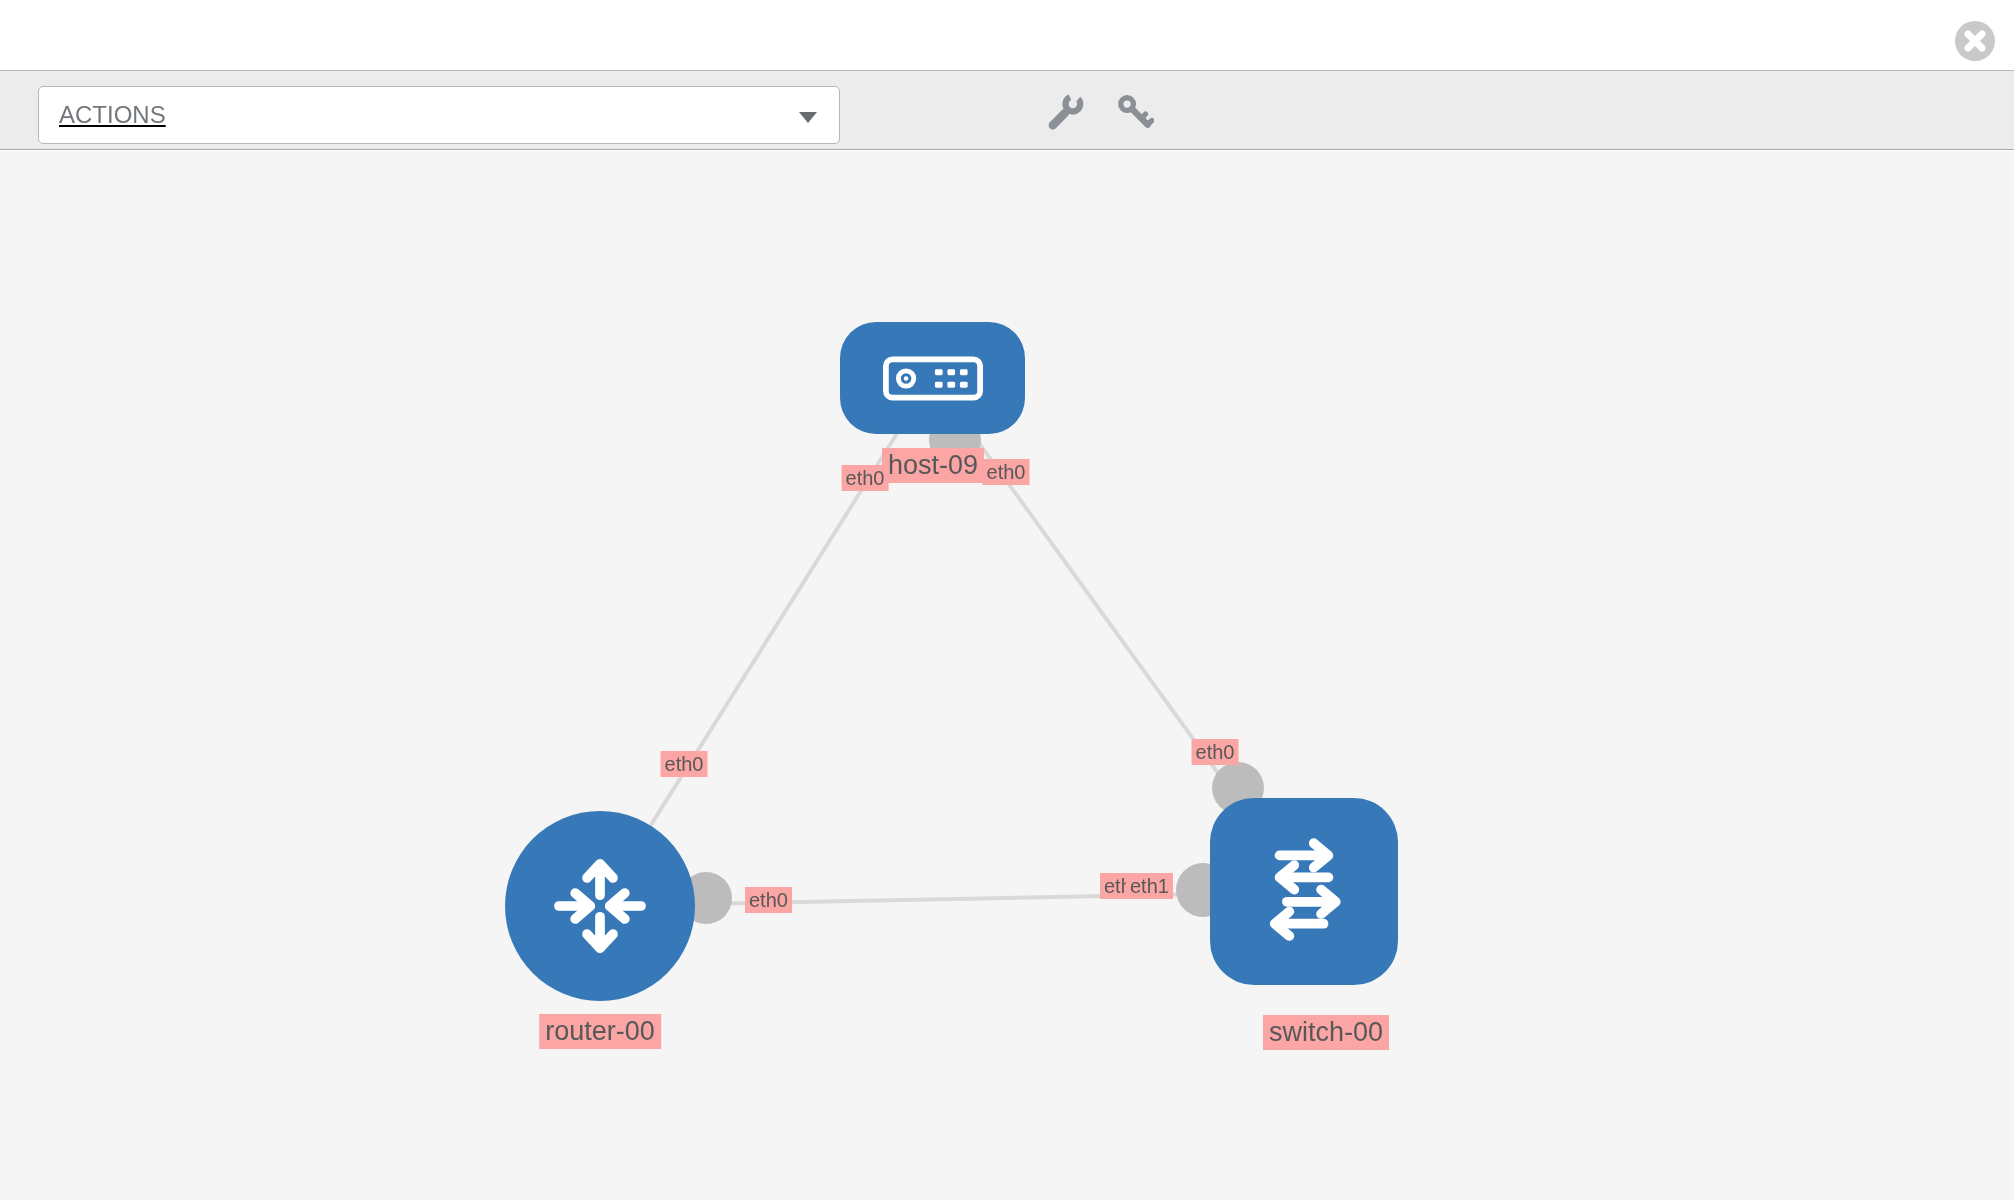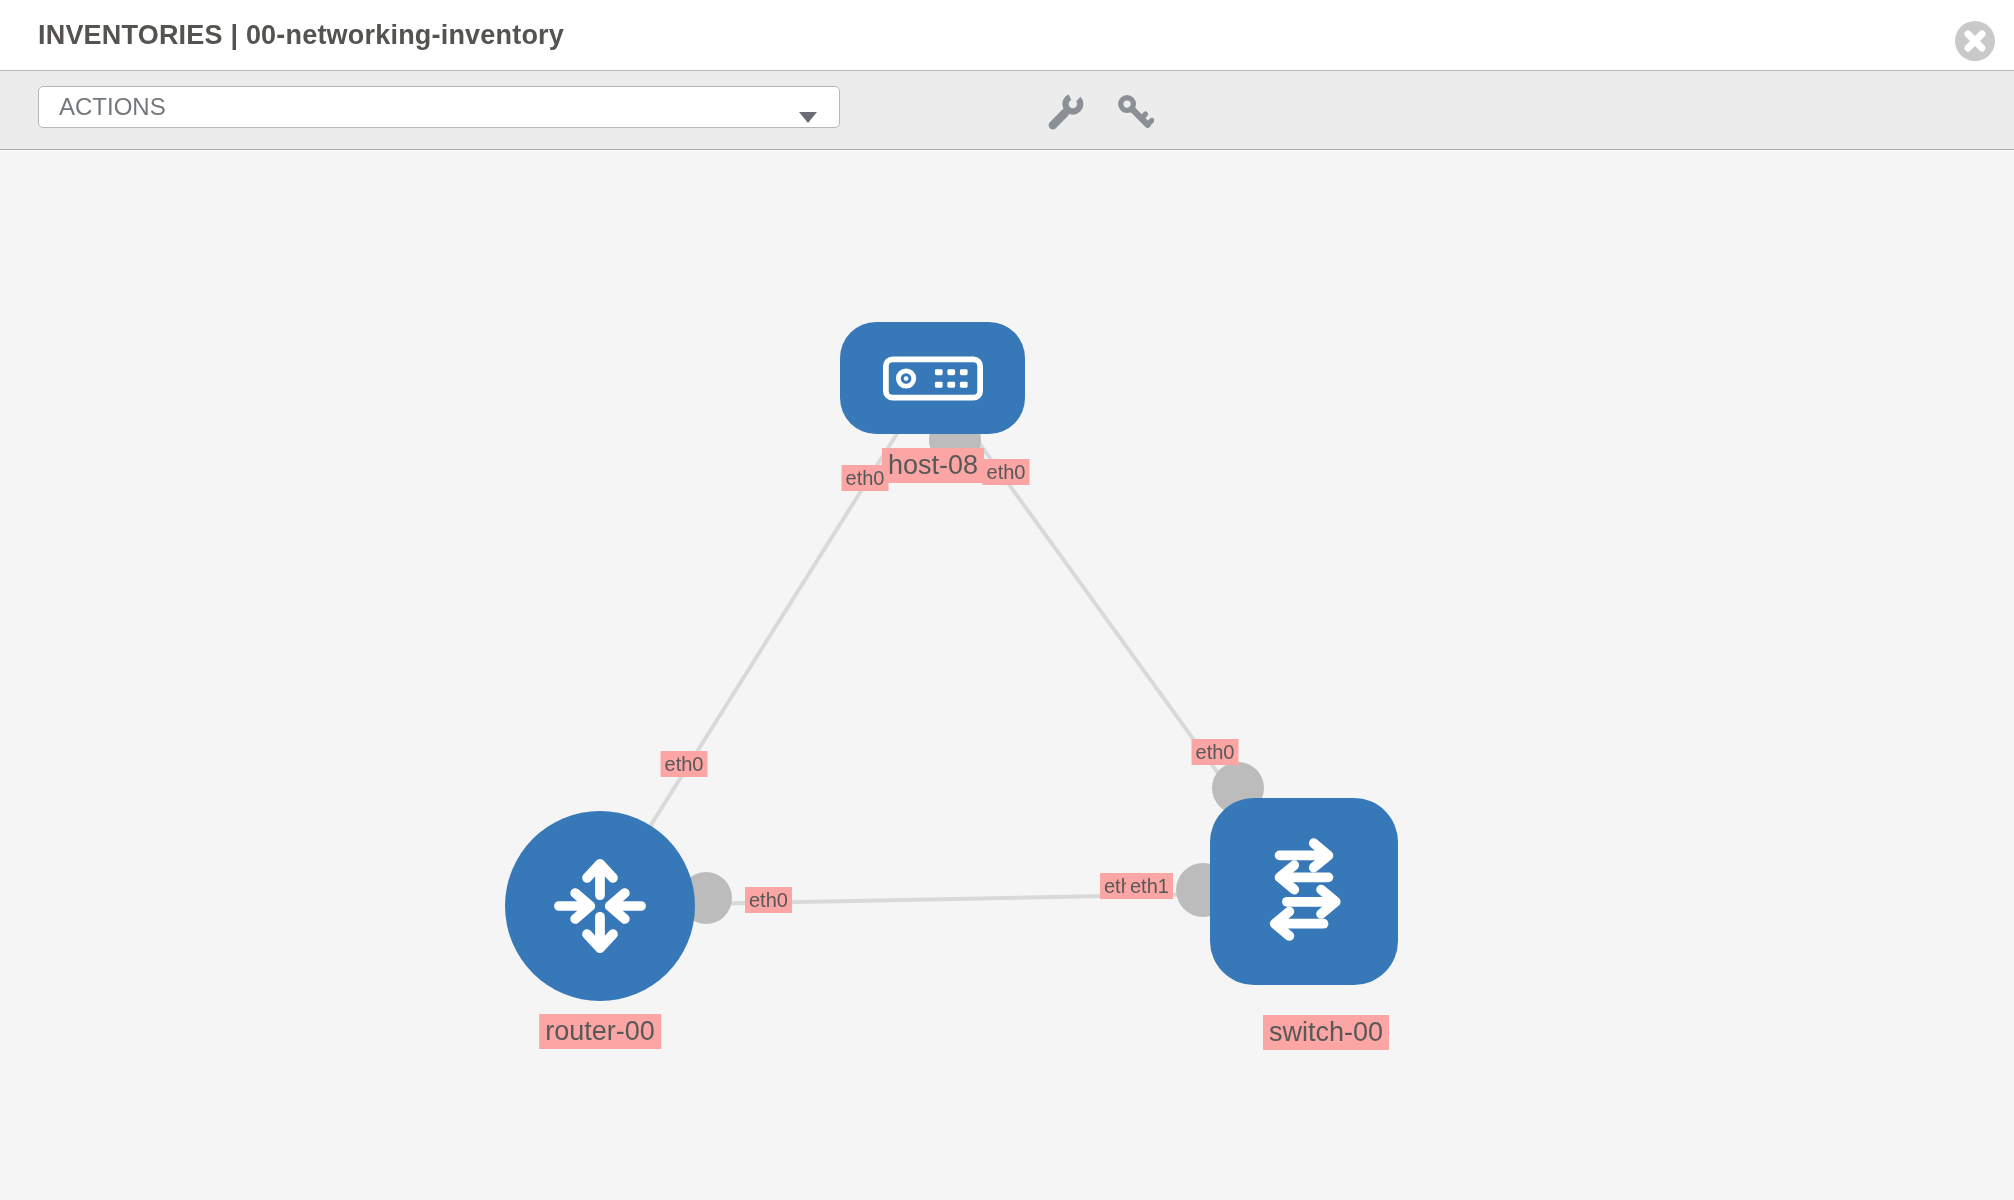--- a/index.html
+++ b/index.html
@@ -10,22 +10,22 @@
   
   .hdr { position:absolute; left:0; top:0; width:2014px; height:71px; background:#fff;
          border-bottom:1px solid #b9b9b9; }
   .hdr-title { position:absolute; left:38px; top:20px; font-size:27px; font-weight:bold;
                color:#55534f; letter-spacing:.2px; }
   .close-btn { position:absolute; right:19px; top:21px; width:40px; height:40px; cursor:pointer; }
 
   
   .tbar { position:absolute; left:0; top:71px; width:2014px; height:79px; background:#ececec;
           border-bottom:1px solid #a8a8a8; }
-  .sel { position:absolute; top:15px; height:42px; background:#fff; border:1px solid #b7b7b7;
-         border-radius:5px; display:flex; align-items:center; padding:0 20px; cursor:pointer; }
+  .sel { position:absolute; top:15px; height:58px; background:#fff; border:1px solid #b7b7b7;
+         border-radius:5px; display:flex; align-items:center; padding:0 20px; cursor:pointer;text-decoration:underline; }
   .sel-actions { left:38px;  width:802px; }
   .sel-search  { left:1183px; width:826px; }
   .sel-text { font-size:24px; color:#73777b; }
   .caret { position:absolute; right:22px; top:25px; width:0; height:0;
            border-left:9px solid transparent; border-right:9px solid transparent;
            border-top:11px solid #676d73; }
   .tool-ico { position:absolute; top:22px; width:38px; height:38px; cursor:pointer; }
   .ico-wrench { left:1047px; }
   .ico-key    { left:1116px; }
 
@@ -59,21 +59,20 @@
   .zoom-plus  { position:absolute; left:349px; top:45px; width:26px; height:26px; cursor:pointer; }
   .zoom-plus .h { position:absolute; left:0; top:9px; width:26px; height:8px; border-radius:4px; background:#9aa0a4; }
   .zoom-plus .v { position:absolute; left:9px; top:0; width:8px; height:26px; border-radius:4px; background:#9aa0a4; }
 </style>
 </head>
 <body>
 
 <div class="stage">
 
   <div class="hdr">
-    <div class="hdr-title">INVENTORIES | 00-networking-inventory</div>
     <svg class="close-btn" viewBox="0 0 40 40">
       <circle cx="20" cy="20" r="20" fill="#c9c9c9"></circle>
       <line x1="13" y1="13" x2="27" y2="27" stroke="#fff" stroke-width="7" stroke-linecap="round"></line>
       <line x1="27" y1="13" x2="13" y2="27" stroke="#fff" stroke-width="7" stroke-linecap="round"></line>
     </svg>
   </div>
 
   <div class="tbar">
     <div class="sel sel-actions">
       <span class="sel-text">ACTIONS</span>
@@ -144,21 +143,21 @@
           <path d="M70 38 H34"></path>
             <path d="M42 28 L30 38 L42 48"></path>
           <path d="M36 58 H72"></path>
             <path d="M64 48 L76 58 L64 68"></path>
           <path d="M66 76 H30"></path>
             <path d="M38 66 L26 76 L38 86"></path>
         </g>
       </svg>
     </div>
 
-    <div class="lbl nlabel" style="left:933px; top:297px;">host-08</div>
+    <div class="lbl nlabel" style="left:933px; top:297px;">host-09</div>
     <div class="lbl nlabel" style="left:600px; top:863px;">router-00</div>
     <div class="lbl nlabel" style="left:1326px; top:864px;">switch-00</div>
 
     <div class="lbl iflabel if-center" style="left:865px; top:314px;">eth0</div>
     <div class="lbl iflabel if-center" style="left:1006px; top:308px;">eth0</div>
     <div class="lbl iflabel if-center" style="left:684px; top:600px;">eth0</div>
     <div class="lbl iflabel if-center" style="left:1215px; top:588px;">eth0</div>
     <div class="lbl iflabel" style="left:745px; top:736px;">eth0</div>
     <div class="lbl iflabel if-clip" style="left:1100px; top:722px;">eth0</div>
     <div class="lbl iflabel" style="left:1126px; top:722px;">eth1</div>

